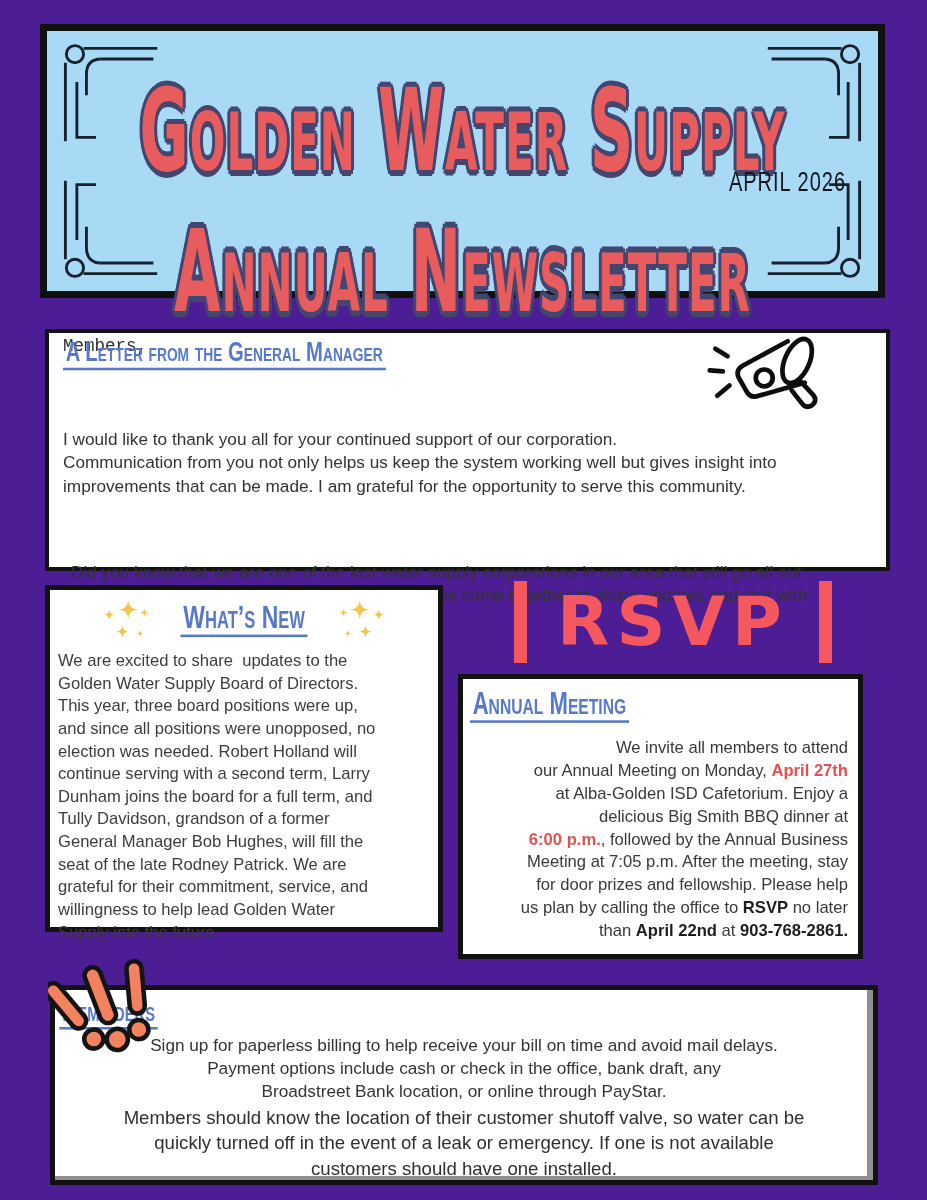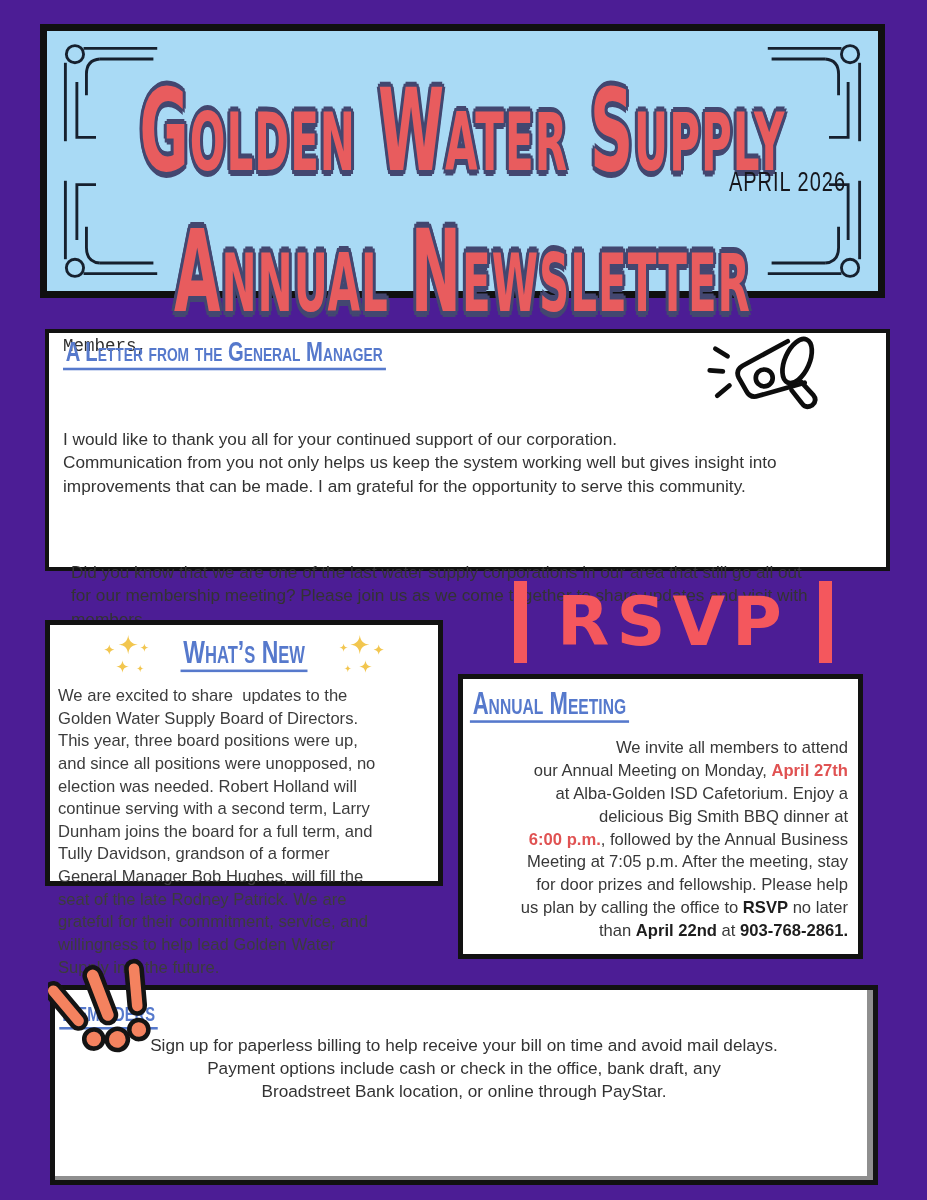--- a/index.html
+++ b/index.html
@@ -43,21 +43,21 @@
   .seg-bold{font-weight:700;color:#1d1d1d;}
   
   .letter-box{left:45px;top:329px;width:845px;height:242px;border-width:4px;}
   .letter-salutation{position:absolute;left:14px;top:3px;font-size:17.5px;color:#2f2f2f;font-family:Liberation Mono, monospace;}
   .letter-heading-wrap{top:4px;}
   .letter-heading{font-size:22px;}
   .letter-body{position:absolute;left:14px;right:14px;top:48px;font-size:17.2px;line-height:1.36;}
   .letter-para2{margin-top:16px;}
   .megaphone{position:absolute;left:706px;top:330px;width:124px;height:94px;}
   
-  .whatsnew-box{left:45px;top:620px;width:398px;height:266px;}
+  .whatsnew-box{left:45px;top:585px;width:398px;height:347px;}
   .wn-heading-row{position:absolute;top:10px;left:0;right:0;display:flex;justify-content:center;align-items:flex-start;gap:10px;}
   .wn-heading{font-size:25px;}
   .star-cluster{width:64px;height:48px;flex:0 0 auto;}
   .wn-body{position:absolute;left:8px;right:8px;top:60px;font-size:16.6px;line-height:1.365;color:#3c3c3c;}
   
   .rsvp-banner{position:absolute;left:458px;top:574px;width:430px;height:96px;
     display:flex;align-items:center;justify-content:center;gap:30px;}
   .rsvp-bar{display:block;width:13px;height:82px;background:#f4575d;color:transparent;
     overflow:hidden;font-size:0;}
   .rsvp-label{font-family:"DejaVu Sans",sans-serif;font-weight:bold;font-size:68px;
@@ -200,20 +200,23 @@
 than </span><span class="seg-bold">April 22nd</span><span> at </span><span class="seg-bold">903-768-2861.</span></div>
   </div>
 
   <div class="box reminders-box">
     <div class="sec-heading-wrap reminders-heading-wrap">
       <span class="sec-heading reminders-heading">Reminders</span>
     </div>
     <div class="reminders-body1 body-text">Sign up for paperless billing to help receive your bill on time and avoid mail delays.
 Payment options include cash or check in the office, bank draft, any
 Broadstreet Bank location, or online through PayStar.</div>
+    <div class="reminders-body2 body-text">Members should know the location of their customer shutoff valve, so water can be
+quickly turned off in the event of a leak or emergency. If one is not available
+customers should have one installed.</div>
   </div>
 
   <svg class="exclamations" viewBox="0 0 110 115">
     <g fill="#f4825f" stroke="#141414" stroke-width="4.5" stroke-linejoin="round">
       <g transform="rotate(-40 26 60)">
         <rect x="18" y="20" width="15" height="54" rx="7.5"></rect>
         <circle cx="25.5" cy="90" r="9.5"></circle>
       </g>
       <g transform="rotate(-21 56 52)">
         <rect x="48" y="10" width="16" height="58" rx="8"></rect>

